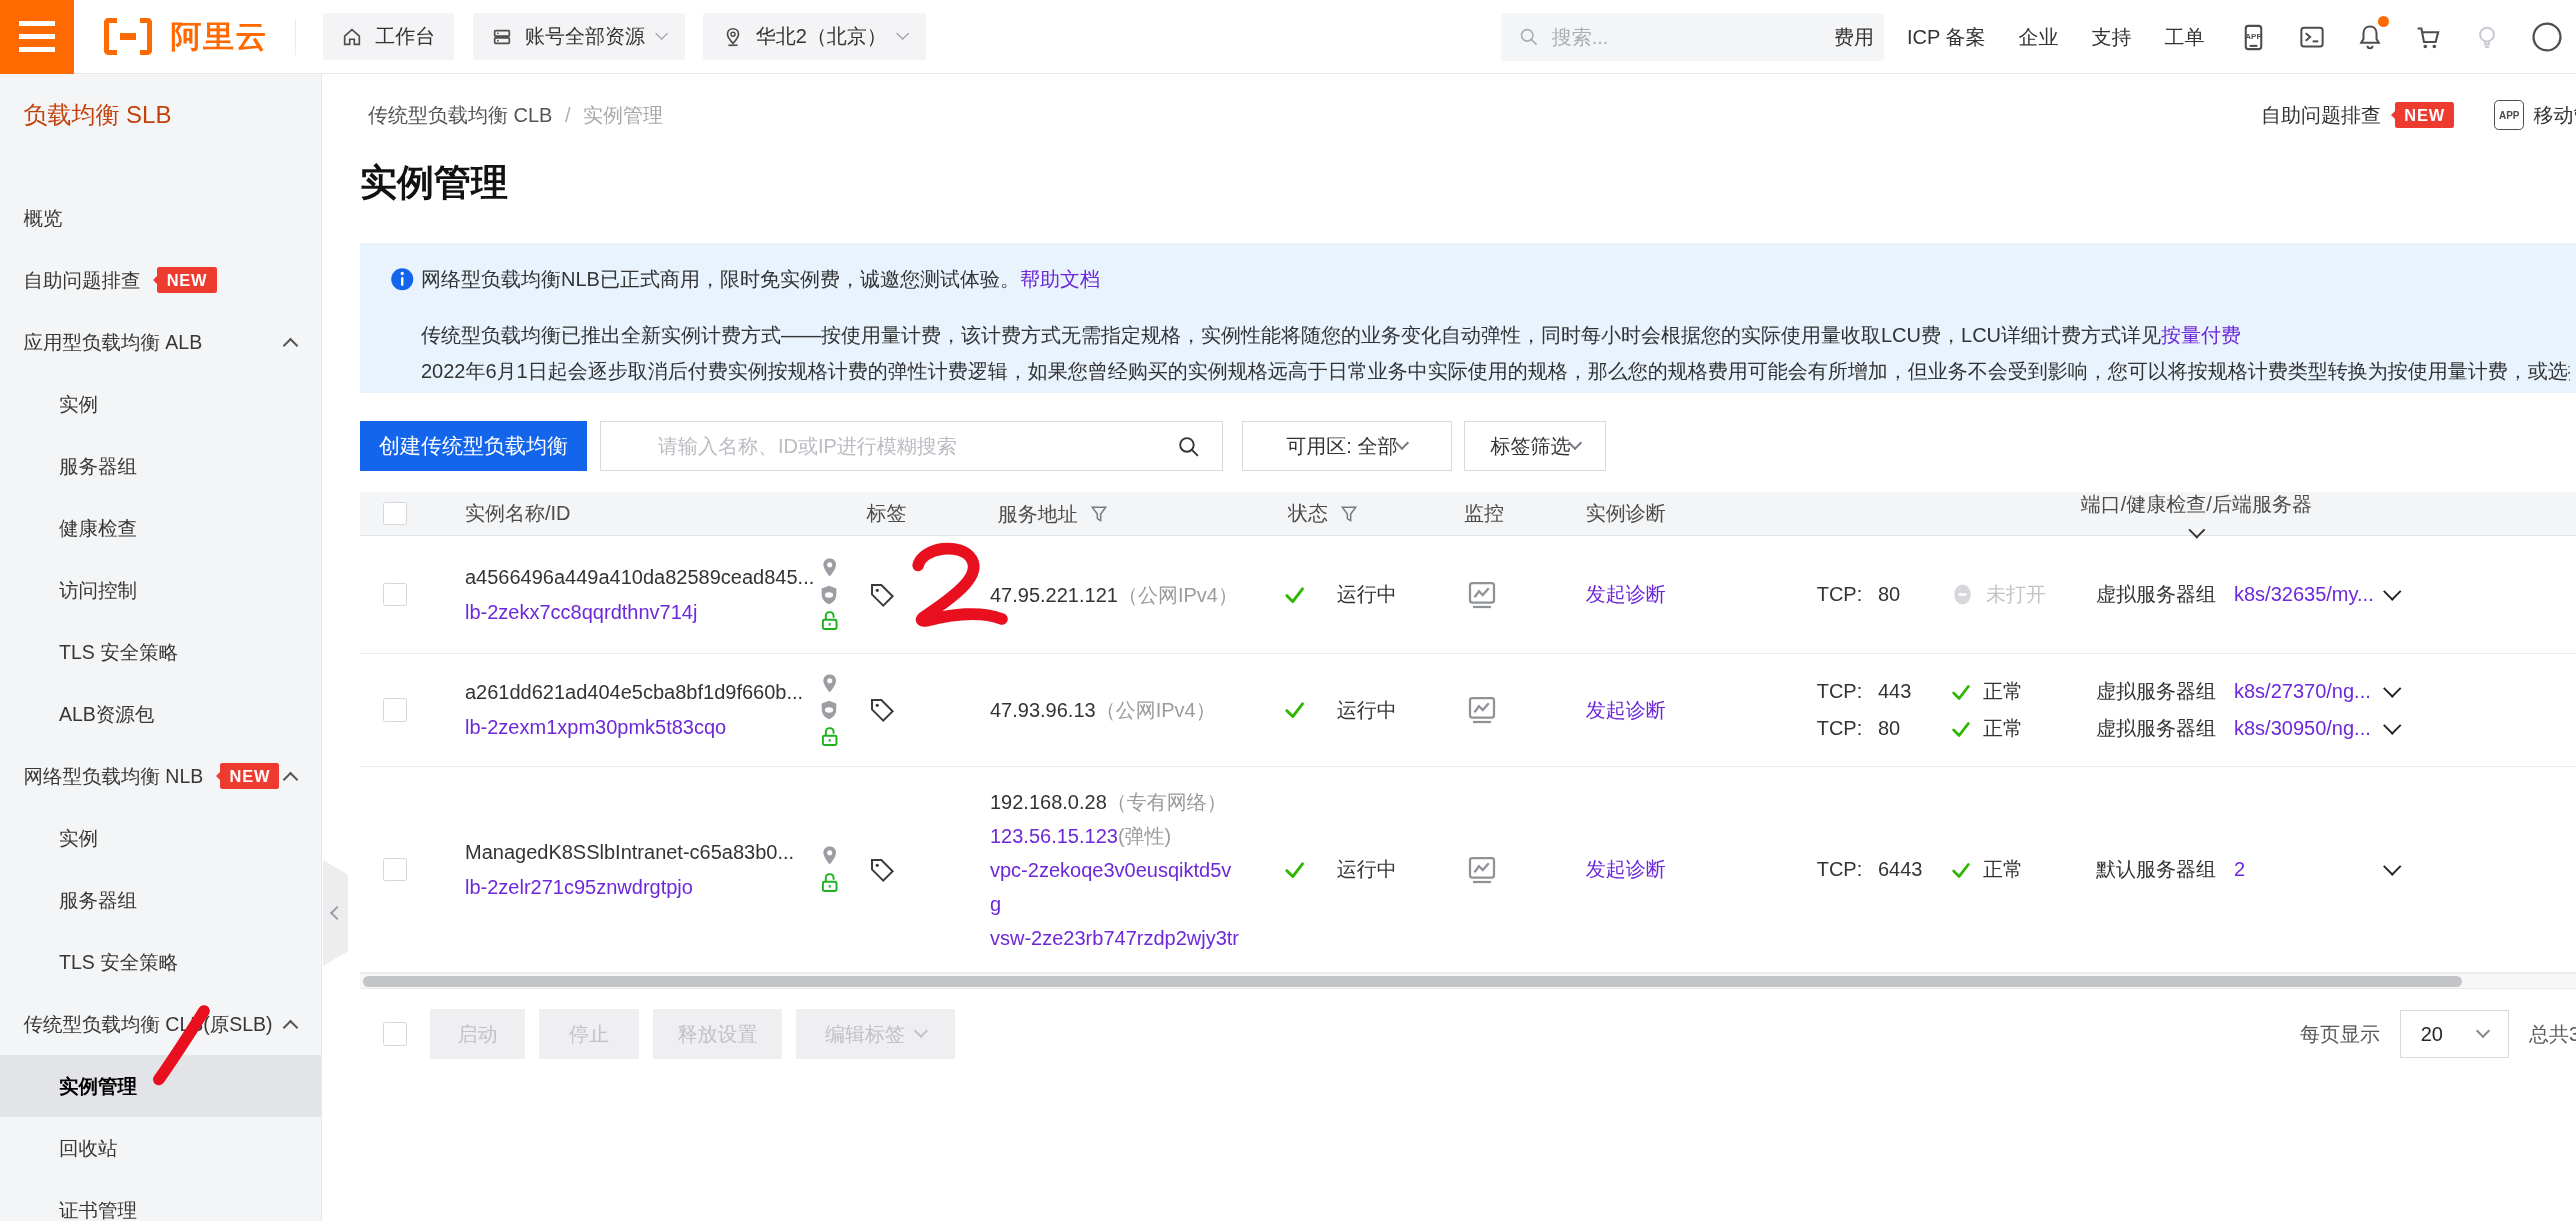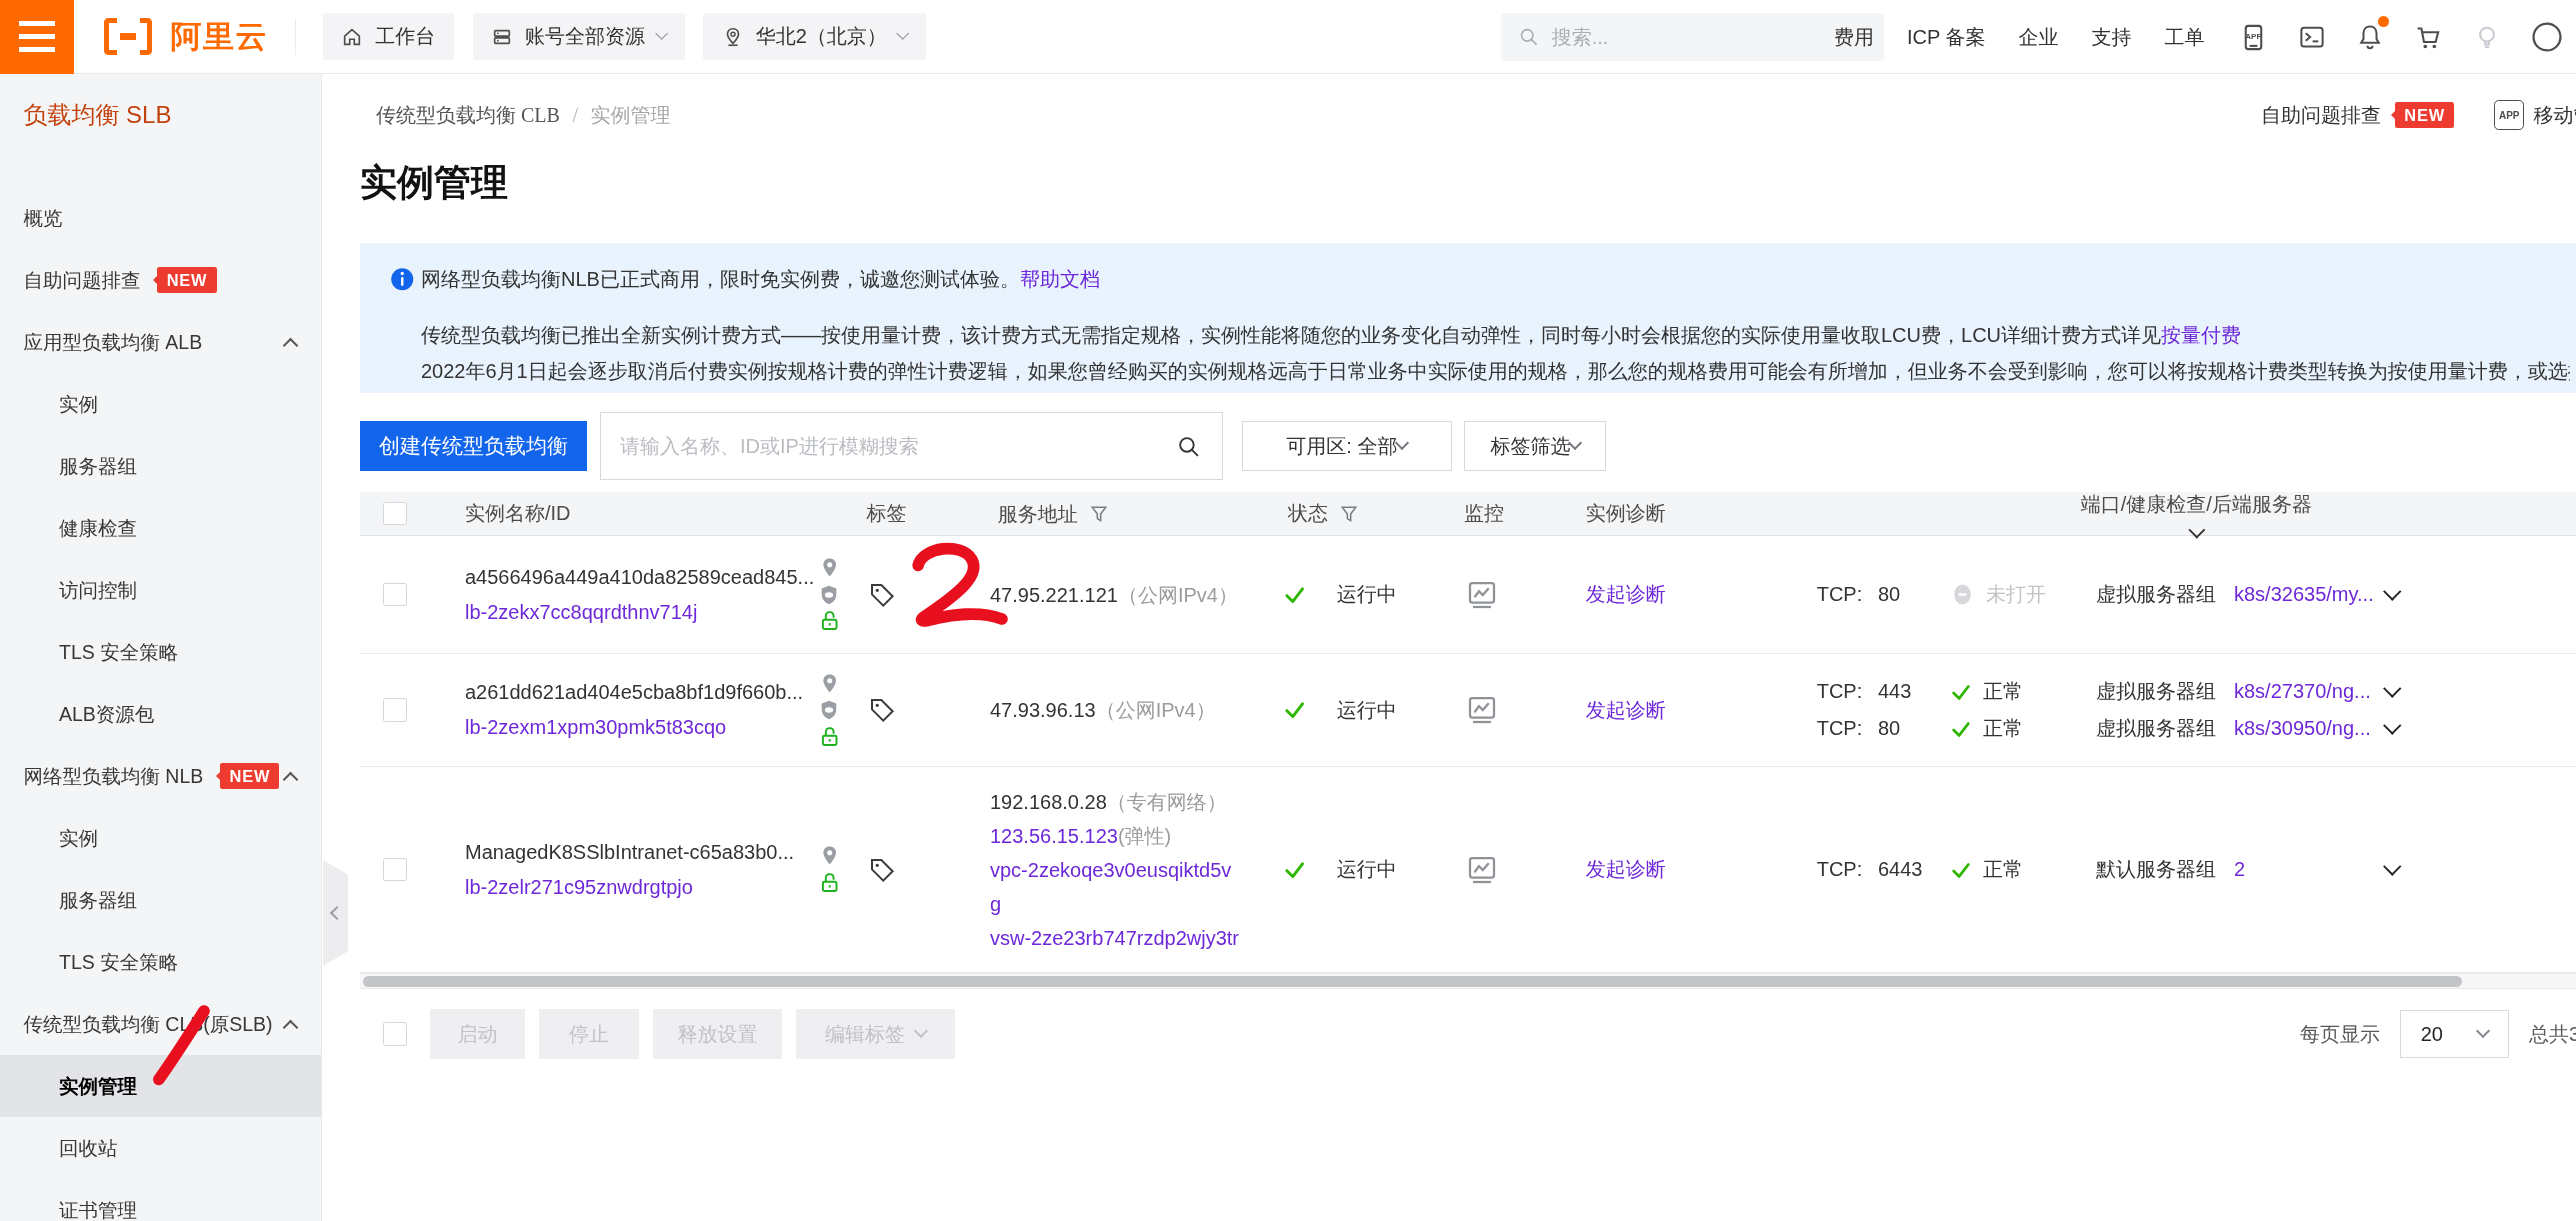--- a/index.html
+++ b/index.html
@@ -44,42 +44,42 @@
   .sb-item { position:relative; height:62px; display:flex; align-items:center; padding-left:23.4px; font-size:19.5px; color:#373737; cursor:pointer; }
   .sb-item.lvl2 { padding-left:59px; }
   .sb-item.selected { background:#e3e4e7; font-weight:bold; color:#000; }
   .sb-item .chv { position:absolute; right:25px; width:11px; height:11px; border-width:2.3px; color:#555; }
   .badge-new { position:relative; display:inline-block; background:#ee3b30; color:#fff; font-size:16.4px; font-weight:bold; line-height:1; padding:5.5px 9.3px 4.7px; border-radius:2.3px; margin-left:17px; letter-spacing:0.8px; flex:none; }
   .badge-new::before { content:""; position:absolute; left:-10px; top:50%; margin-top:-6.2px; border:6.2px solid transparent; border-right-color:#ee3b30; }
   .collapse-handle { position:absolute; left:323px; top:860px; width:25px; height:106px; background:#ededef; clip-path:polygon(0 0,100% 14%,100% 86%,0 100%); display:flex; align-items:center; justify-content:center; cursor:pointer; z-index:5; }
   .collapse-handle .chv { width:10px; height:10px; border-width:2.3px; color:#9a9da2; margin-left:3.1px; }
 
   
-  .breadcrumb { position:absolute; left:376px; top:102px; font-size:20px; display:flex; align-items:center;font-family:Liberation Serif, serif; }
+  .breadcrumb { position:absolute; left:368px; top:102px; font-size:20px; display:flex; align-items:center; }
   .breadcrumb .bc-parent { color:#545454; cursor:pointer; }
   .breadcrumb .bc-sep { color:#b0b0b0; margin:0 12.5px; }
   .breadcrumb .bc-cur { color:#a8a8a8; }
   .quick-links { position:absolute; left:2261px; top:100px; display:flex; align-items:center; }
   .quick-links .ql-text { font-size:20px; color:#333; cursor:pointer; white-space:nowrap; }
   .quick-links .badge-new { margin-left:14px; }
   .app-square { width:30px; height:30px; border:1.6px solid #4d4d4d; border-radius:4.7px; display:flex; align-items:center; justify-content:center; font-size:10px; font-weight:bold; color:#4d4d4d; margin:0 9.3px 0 40px; letter-spacing:0; }
   .page-title { position:absolute; left:360px; top:158px; font-size:37px; font-weight:700; color:#121212; }
 
   
   .banner { position:absolute; left:360px; top:243px; width:2216px; height:150px; background:#e8f3fd; overflow:hidden; }
   .banner .info-ic { position:absolute; left:29px; top:23.4px; }
   .b-line { position:absolute; left:61px; height:26.5px; line-height:26.5px; font-size:20px; color:#333; white-space:nowrap; overflow:hidden; width:2149px; }
   .b-l1 { top:23.4px; }
   .b-l2 { top:79px; }
   .b-l3 { top:115px; }
 
   
   .toolbar { position:absolute; left:360px; top:421px; height:50px; display:flex; align-items:center; }
   .btn-create { width:227px; height:50px; background:#1366ec; color:#fff; font-size:21px; display:flex; align-items:center; justify-content:center; cursor:pointer; flex:none; }
-  .search-box { width:623px; height:68px; border:0.8px solid #d8d9dc; background:#fff; margin-left:13.2px; display:flex; align-items:center; flex:none; }
+  .search-box { width:623px; height:50px; border:0.8px solid #d8d9dc; background:#fff; margin-left:13.2px; display:flex; align-items:center; flex:none;padding-left:38px; }
   .search-box input { flex:1; border:none; outline:none; font-size:20px; color:#333; padding:0 18.7px; font-family:inherit; }
   .search-box input::placeholder { color:#b9bcc1; }
   .search-btn { width:67px; height:100%; display:flex; align-items:center; justify-content:center; cursor:pointer; flex:none; }
   .dd { height:50px; border:0.8px solid #d8d9dc; background:#fff; display:flex; align-items:center; justify-content:center; padding:0 17px; font-size:20px; color:#333; cursor:pointer; flex:none; }
   .dd .chv { width:10px; height:10px; border-width:2.3px; color:#75797f; }
   .dd-zone { width:210px; margin-left:18.7px; }
   .dd-tags { width:142px; margin-left:12.5px; }
 
   
   .table { position:absolute; left:360px; top:492px; width:2216px; font-size:20px; color:#333; }

